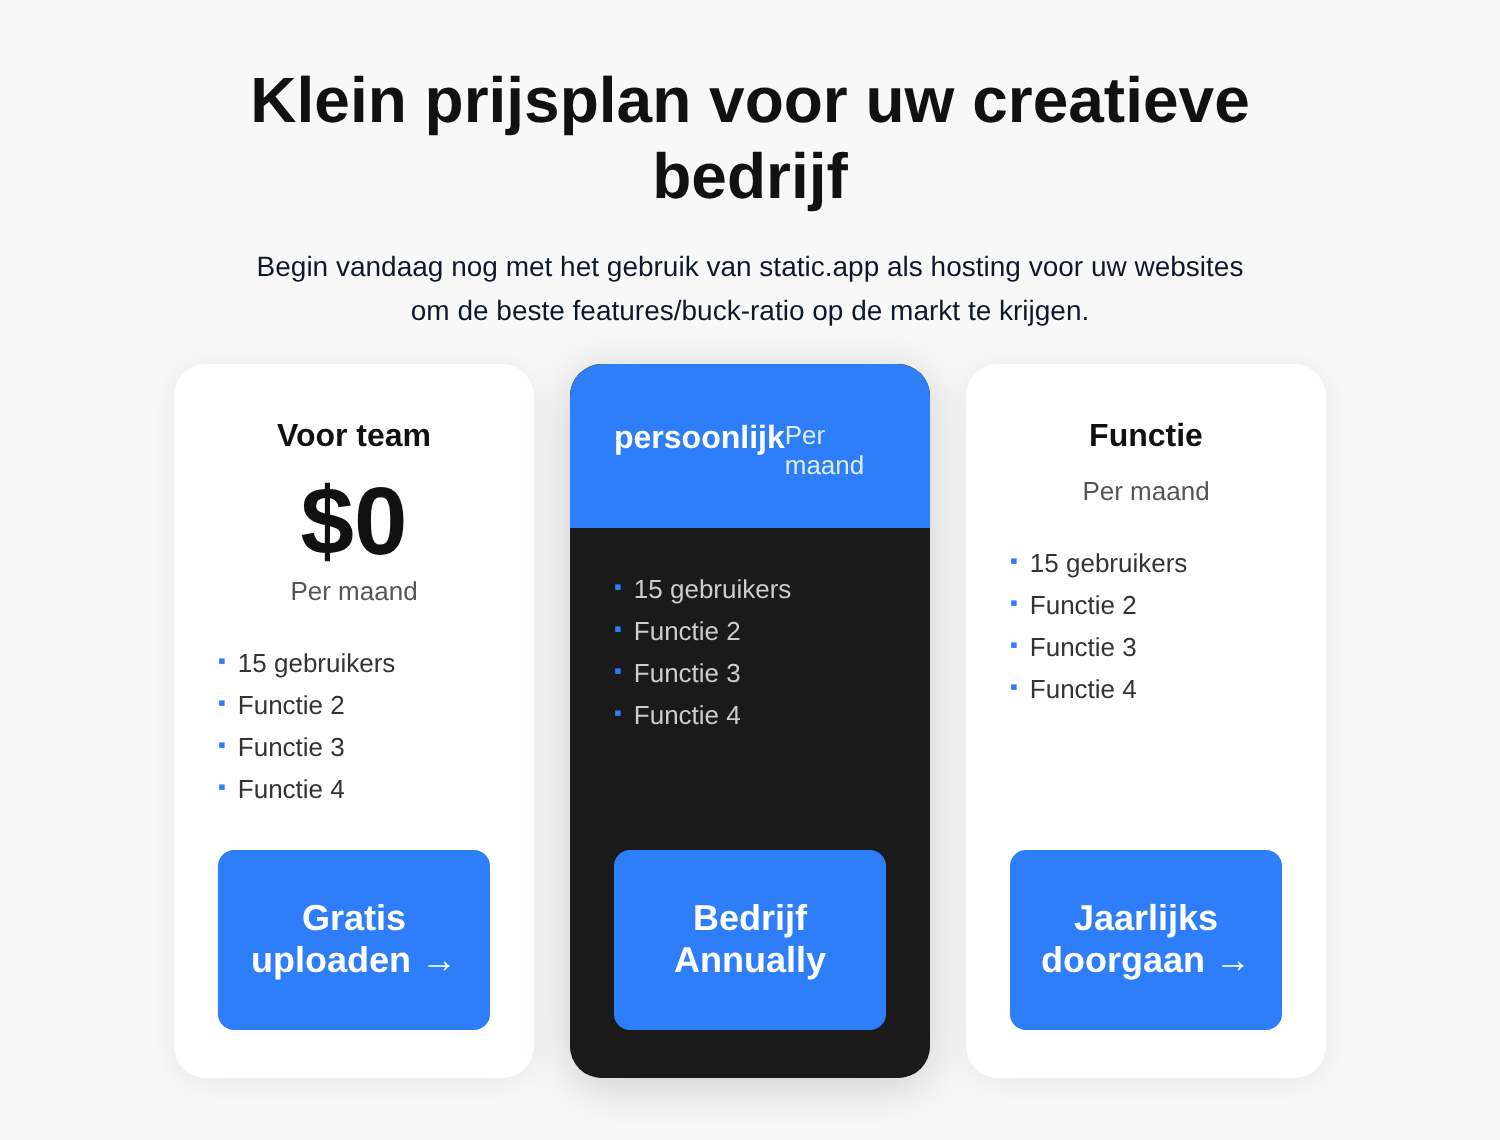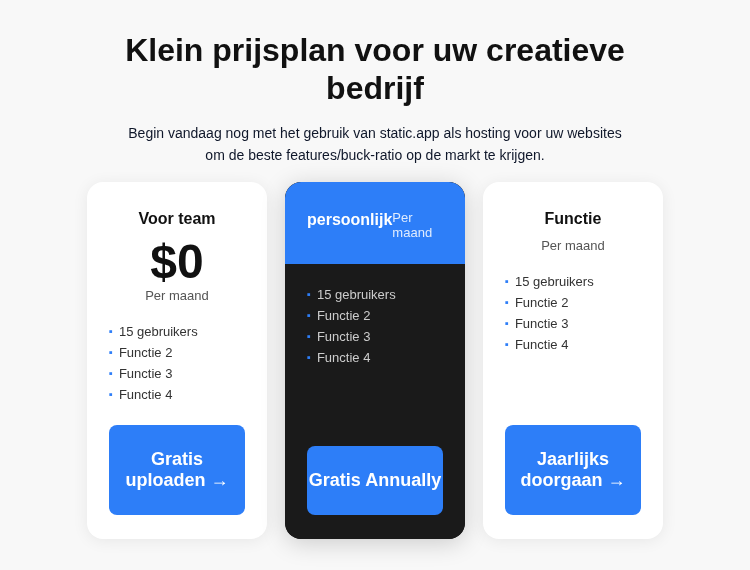--- a/index.html
+++ b/index.html
@@ -201,21 +201,21 @@
       <div class="card-title light">persoonlijk</div>
       <div class="card-period light">Per maand</div>
     </div>
     <div class="featured-bottom">
       <ul class="features-list light">
         <li>15 gebruikers</li>
         <li>Functie 2</li>
         <li>Functie 3</li>
         <li>Functie 4</li>
       </ul>
-      <button class="card-button btn-dark">Gratis Annually</button>
+      <button class="card-button btn-dark">Bedrijf Annually</button>
     </div>
   </div>
 
   <div class="pricing-card">
     <div class="card-title">Functie</div>
     <div class="card-period">Per maand</div>
     <ul class="features-list">
       <li>15 gebruikers</li>
       <li>Functie 2</li>
       <li>Functie 3</li>

